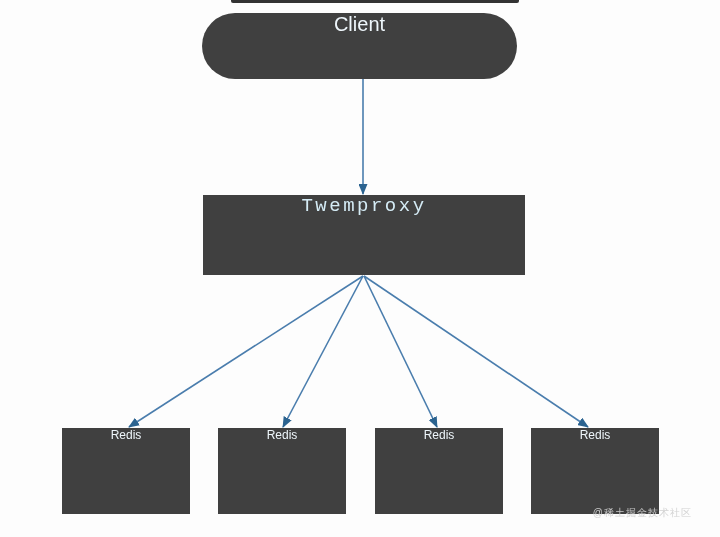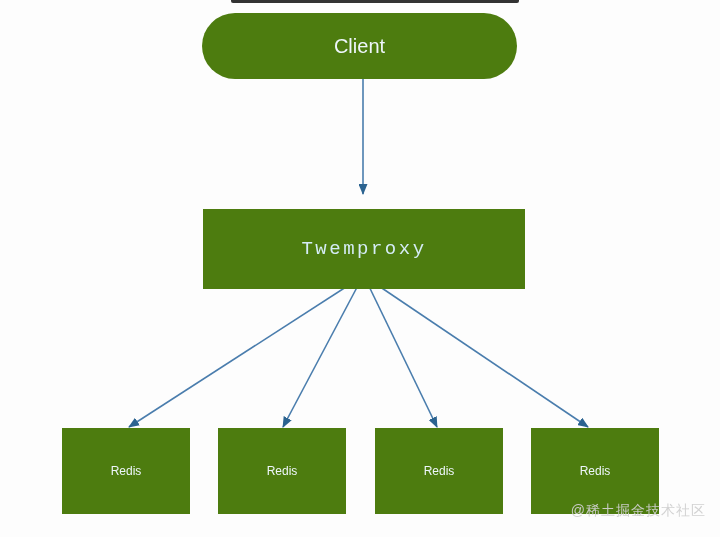--- a/index.html
+++ b/index.html
@@ -21,38 +21,37 @@
     left: 231px;
     top: 0;
     width: 288px;
     height: 3px;
     background: #1d1d1d;
     border-radius: 0 0 2px 2px;
     opacity: 0.9;
   }
   .node {
     position: absolute;
-    background: #4d7c0f;
+    background: #404040;
     display: flex;
-    align-items: center;
     justify-content: center;
     color: #eef6fb;
     box-sizing: border-box;
   }
   .node-client {
     left: 202px;
     top: 13px;
     width: 315px;
     height: 66px;
     border-radius: 33px;
     font-size: 20px;
   }
   .node-proxy {
     left: 203px;
-    top: 209px;
+    top: 195px;
     width: 322px;
     height: 80px;
     font-family: "Liberation Mono", "DejaVu Sans Mono", monospace;
     font-size: 19px;
     letter-spacing: 2.5px;
     color: #d5ecf6;
   }
   .node-redis {
     top: 428px;
     width: 128px;
@@ -70,23 +69,23 @@
     width: 720px;
     height: 537px;
     pointer-events: none;
   }
   #connectors line {
     stroke: #4a7dad;
     stroke-width: 1.6;
   }
   .watermark {
     position: absolute;
-    right: 14px;
+    right: 28px;
     bottom: 17px;
-    font-size: 14px;
+    font-size: 10px;
     color: rgba(208, 208, 208, 0.95);
     letter-spacing: 1px;
     z-index: 5;
   }
 </style>
 </head>
 <body>
 
 <div id="stage">
 

